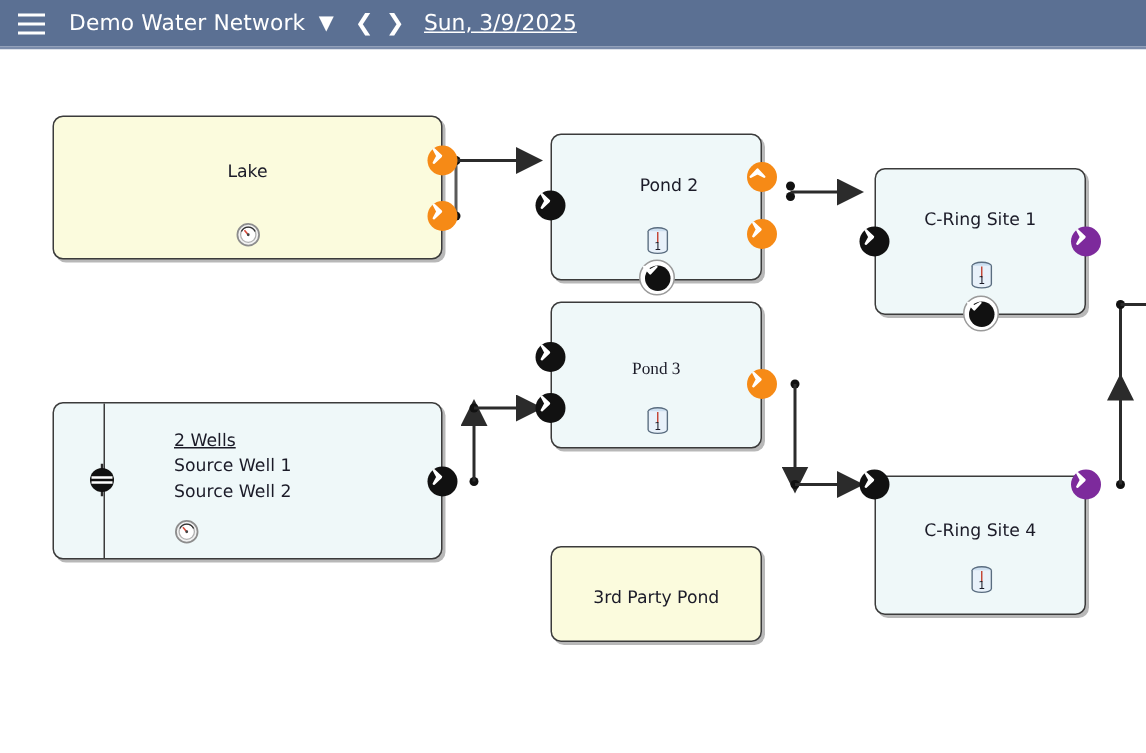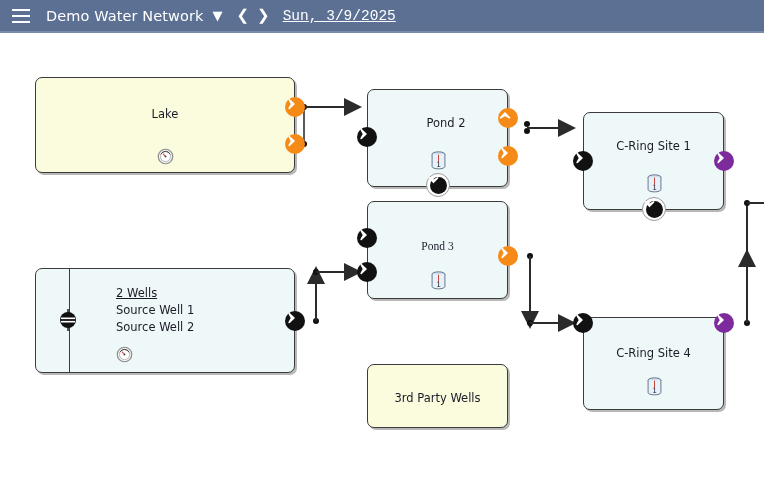--- a/index.html
+++ b/index.html
@@ -64,21 +64,20 @@
     cursor: pointer;
     font-weight: 600;
   }
   #app-header .datelink {
     margin-left: 13px;
     font-size: 14.5px;
     text-decoration: underline;
     white-space: nowrap;
     cursor: pointer;
     color: #ffffff;
-    font-family: Liberation Mono, monospace;
   }
   #header-underline {
     position: absolute;
     left: 0; top: 31px;
     width: 764px; height: 2px;
     background: #7b8cab;
   }
 
   
   #canvas {
@@ -379,16 +378,16 @@
         <path d="M4.2 2.5 L9 7 L4.2 11.5 L6.6 7 z" fill="#ffffff" stroke="#ffffff" stroke-width="1.6" stroke-linejoin="round"></path>
       </svg>
   </div>
   <div class="port purple" style="left:714px; top:280px;">
     <svg width="14" height="14" viewBox="0 0 14 14">
         <path d="M4.2 2.5 L9 7 L4.2 11.5 L6.6 7 z" fill="#ffffff" stroke="#ffffff" stroke-width="1.6" stroke-linejoin="round"></path>
       </svg>
   </div>
 
   <div class="node pond" style="left:367px; top:331px; width:141px; height:64px;">
-    <div class="node-title" style="top:26px;">3rd Party Wells</div>
+    <div class="node-title" style="top:26px;">3rd Party Pond</div>
   </div>
 
 </div>
 
 </body></html>

